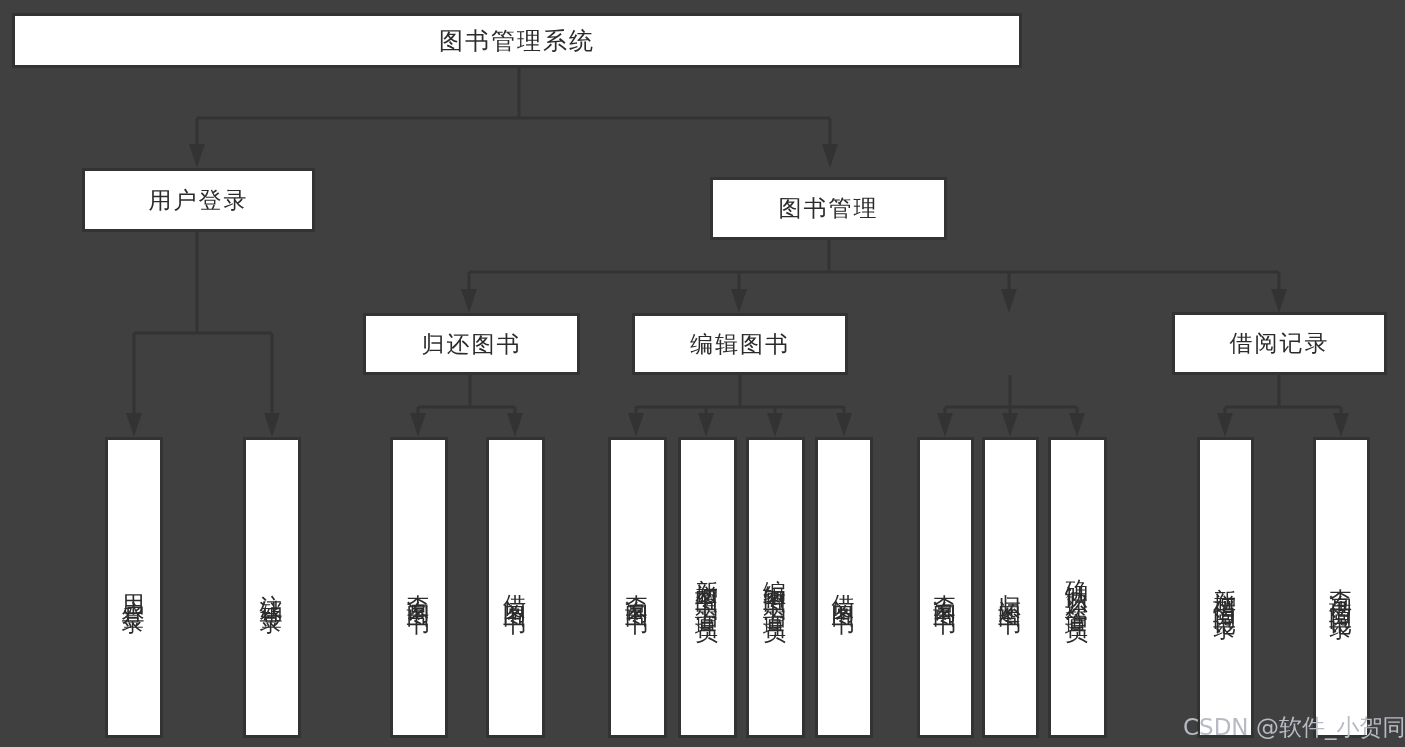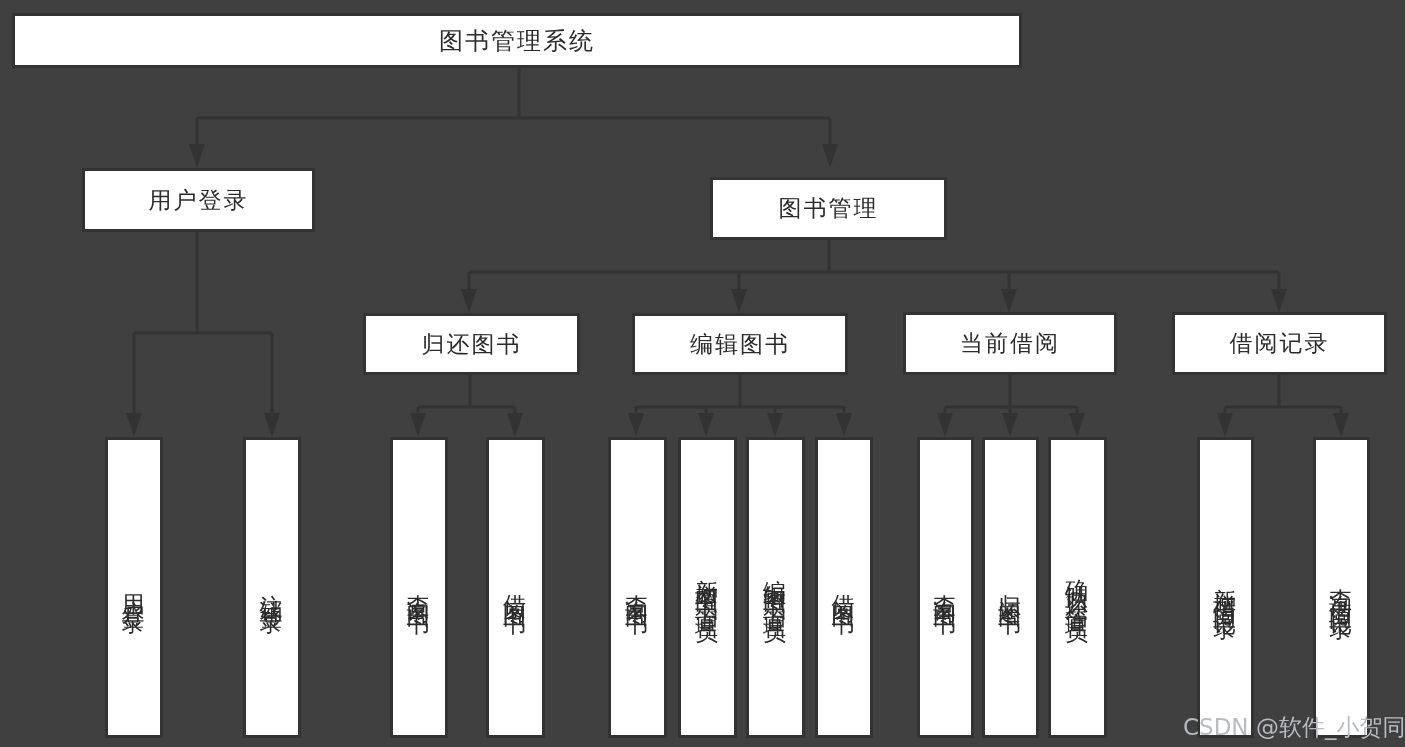--- a/index.html
+++ b/index.html
@@ -101,21 +101,20 @@
     </g>
   </svg>
 
   <div class="hbox" style="left:12px; top:13px; width:1010px; height:55px; font-size:24px;">图书管理系统</div>
 
   <div class="hbox" style="left:82px; top:168px; width:233px; height:64px;">用户登录</div>
   <div class="hbox" style="left:710px; top:169px; width:237px; height:63px;margin-top:8px;">图书管理</div>
 
   <div class="hbox" style="left:363px; top:313px; width:217px; height:62px;">归还图书</div>
   <div class="hbox" style="left:632px; top:313px; width:216px; height:62px;">编辑图书</div>
-  <div class="hbox" style="left:903px; top:312px; width:214px; height:63px;">当前借阅</div>
   <div class="hbox" style="left:1172px; top:312px; width:215px; height:63px;">借阅记录</div>
 
   <div class="vbox" style="left:105px; top:437px; width:58px; height:301px;">用户登录</div>
   <div class="vbox" style="left:243px; top:437px; width:58px; height:301px;">注销登录</div>
 
   <div class="vbox" style="left:390px; top:437px; width:58px; height:301px;">查询图书</div>
   <div class="vbox" style="left:486px; top:437px; width:59px; height:301px;">借阅图书</div>
 
   <div class="vbox" style="left:608px; top:437px; width:59px; height:301px;">查询图书</div>
   <div class="vbox" style="left:678px; top:437px; width:59px; height:301px;">新增图书（管理员）</div>

